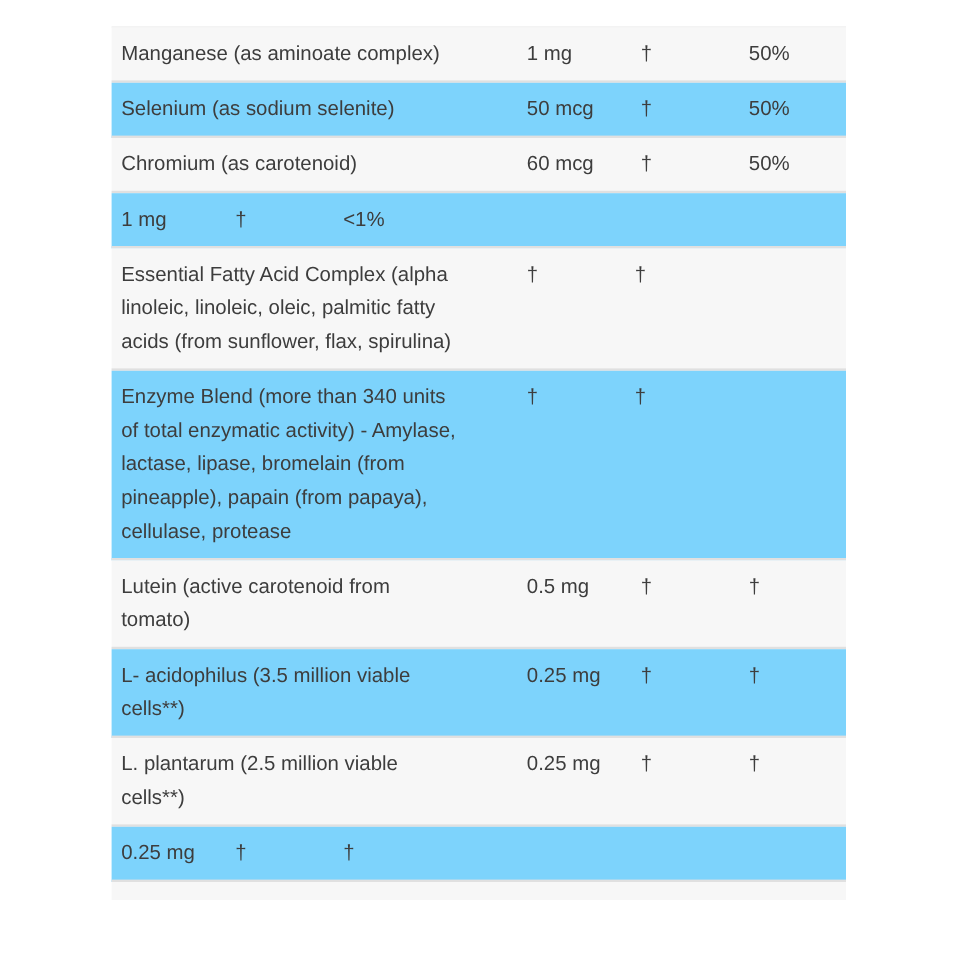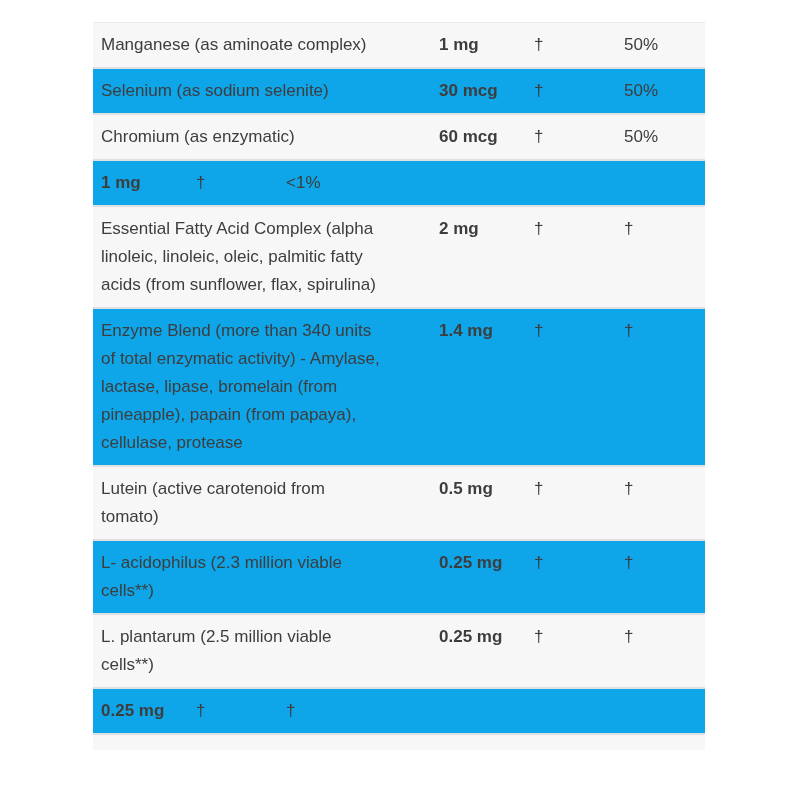--- a/index.html
+++ b/index.html
@@ -31,30 +31,30 @@
     color: var(--text);
     font-size: 17px;
     border-top: 1px solid #ebebeb;
   }
   .row {
     display: flex;
     align-items: flex-start;
     padding: 8px 0 8px 8px;
     border-bottom: 2px solid var(--divider);
     line-height: 28px;
-    background: #0ea5e9;
+    background: #7dd3fc;
   }
   .row.shaded { background: var(--shaded); }
   .cell { display: block; }
   .cell.name {
     width: 338px;
     white-space: pre-line;
     padding-right: 6px;
   }
-  .cell.amount { width: 95px; font-weight: bold; }
+  .cell.amount { width: 95px; }
   .cell.note   { width: 90px; }
   .cell.dv     { flex: 1; }
   .row.partial {
     height: 15px;
     padding: 0;
     border-bottom: none;
   }
 </style>
 </head>
 <body>
@@ -64,68 +64,66 @@
     <div>
   <div class="row shaded">
     <div class="cell name">Manganese (as aminoate complex)</div>
     <div class="cell amount">1 mg</div>
     <div class="cell note">†</div>
     <div class="cell dv">50%</div>
   </div>
 
   <div class="row">
     <div class="cell name">Selenium (as sodium selenite)</div>
-    <div class="cell amount">30 mcg</div>
+    <div class="cell amount">50 mcg</div>
     <div class="cell note">†</div>
     <div class="cell dv">50%</div>
   </div>
 
   <div class="row shaded">
-    <div class="cell name">Chromium (as enzymatic)</div>
+    <div class="cell name">Chromium (as carotenoid)</div>
     <div class="cell amount">60 mcg</div>
     <div class="cell note">†</div>
     <div class="cell dv">50%</div>
   </div>
 
   <div class="row">
     <div class="cell amount">1 mg</div>
     <div class="cell note">†</div>
     <div class="cell dv">&lt;1%</div>
   </div>
 
   <div class="row shaded">
     <div class="cell name">Essential Fatty Acid Complex (alpha
 linoleic, linoleic, oleic, palmitic fatty
 acids (from sunflower, flax, spirulina)</div>
-    <div class="cell amount">2 mg</div>
     <div class="cell note">†</div>
     <div class="cell dv">†</div>
   </div>
 
   <div class="row">
     <div class="cell name">Enzyme Blend (more than 340 units
 of total enzymatic activity) - Amylase,
 lactase, lipase, bromelain (from
 pineapple), papain (from papaya),
 cellulase, protease</div>
-    <div class="cell amount">1.4 mg</div>
     <div class="cell note">†</div>
     <div class="cell dv">†</div>
   </div>
 
   <div class="row shaded">
     <div class="cell name">Lutein (active carotenoid from
 tomato)</div>
     <div class="cell amount">0.5 mg</div>
     <div class="cell note">†</div>
     <div class="cell dv">†</div>
   </div>
 
   <div class="row">
-    <div class="cell name">L- acidophilus (2.3 million viable
+    <div class="cell name">L- acidophilus (3.5 million viable
 cells**)</div>
     <div class="cell amount">0.25 mg</div>
     <div class="cell note">†</div>
     <div class="cell dv">†</div>
   </div>
 
   <div class="row shaded">
     <div class="cell name">L. plantarum (2.5 million viable
 cells**)</div>
     <div class="cell amount">0.25 mg</div>

